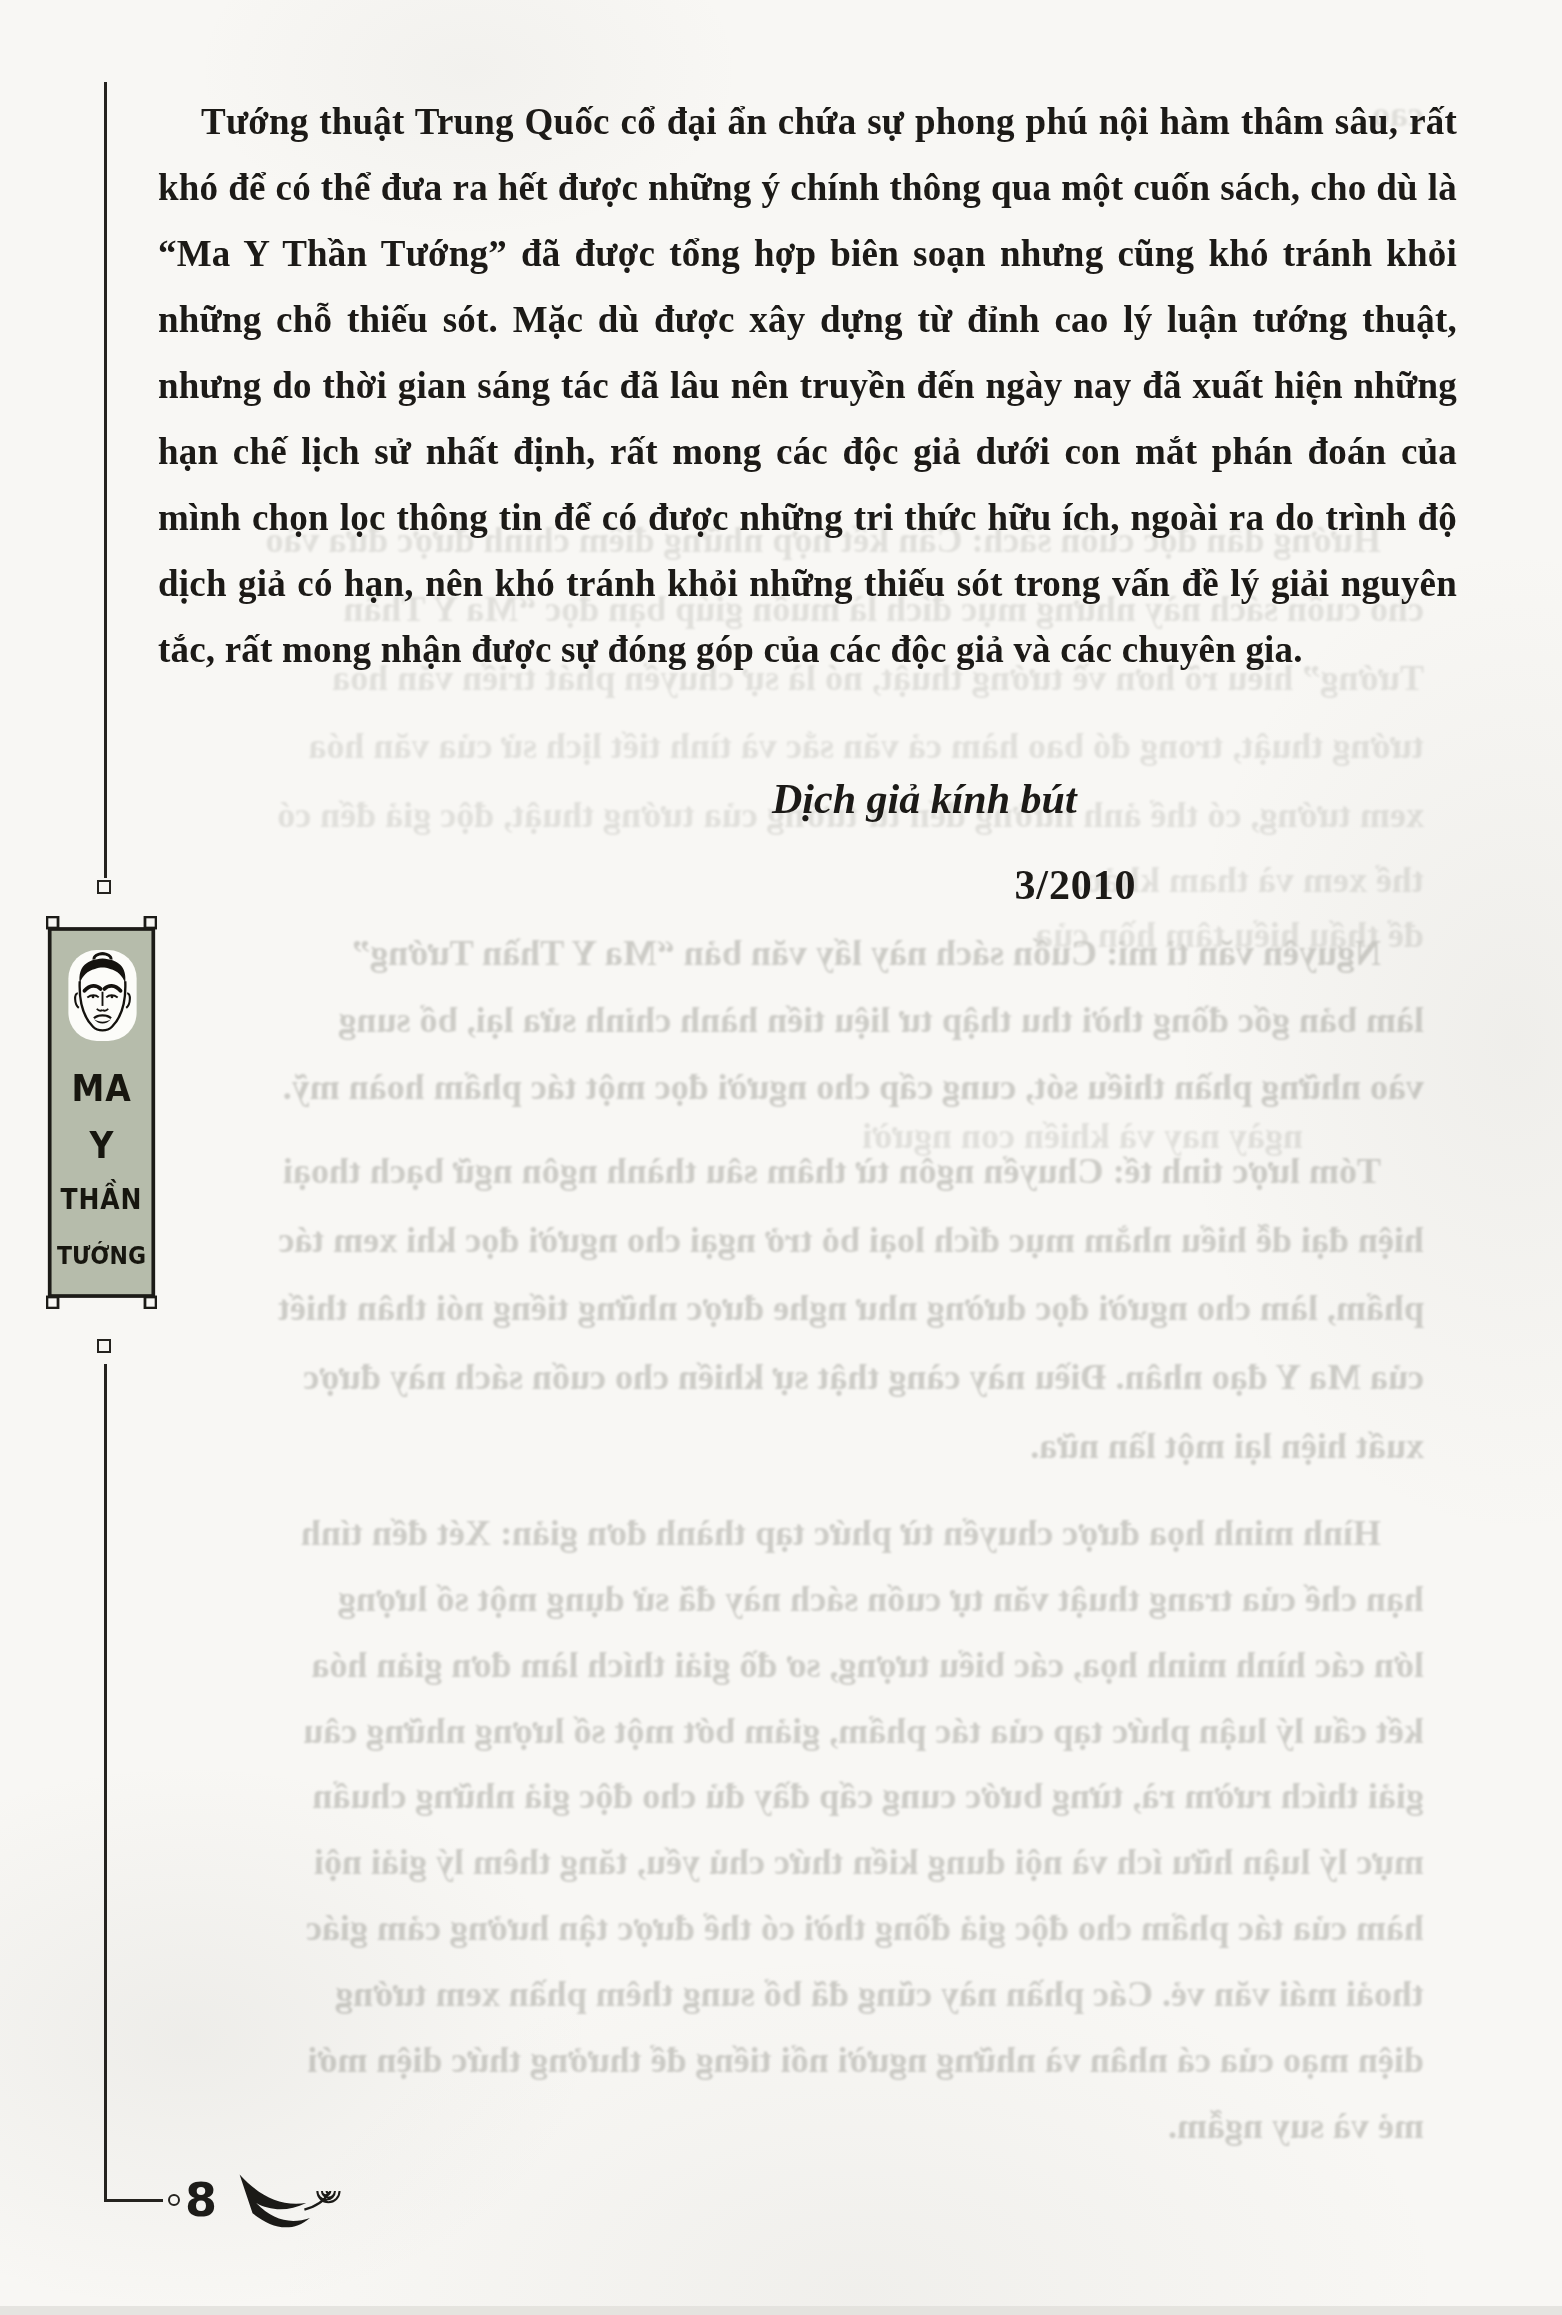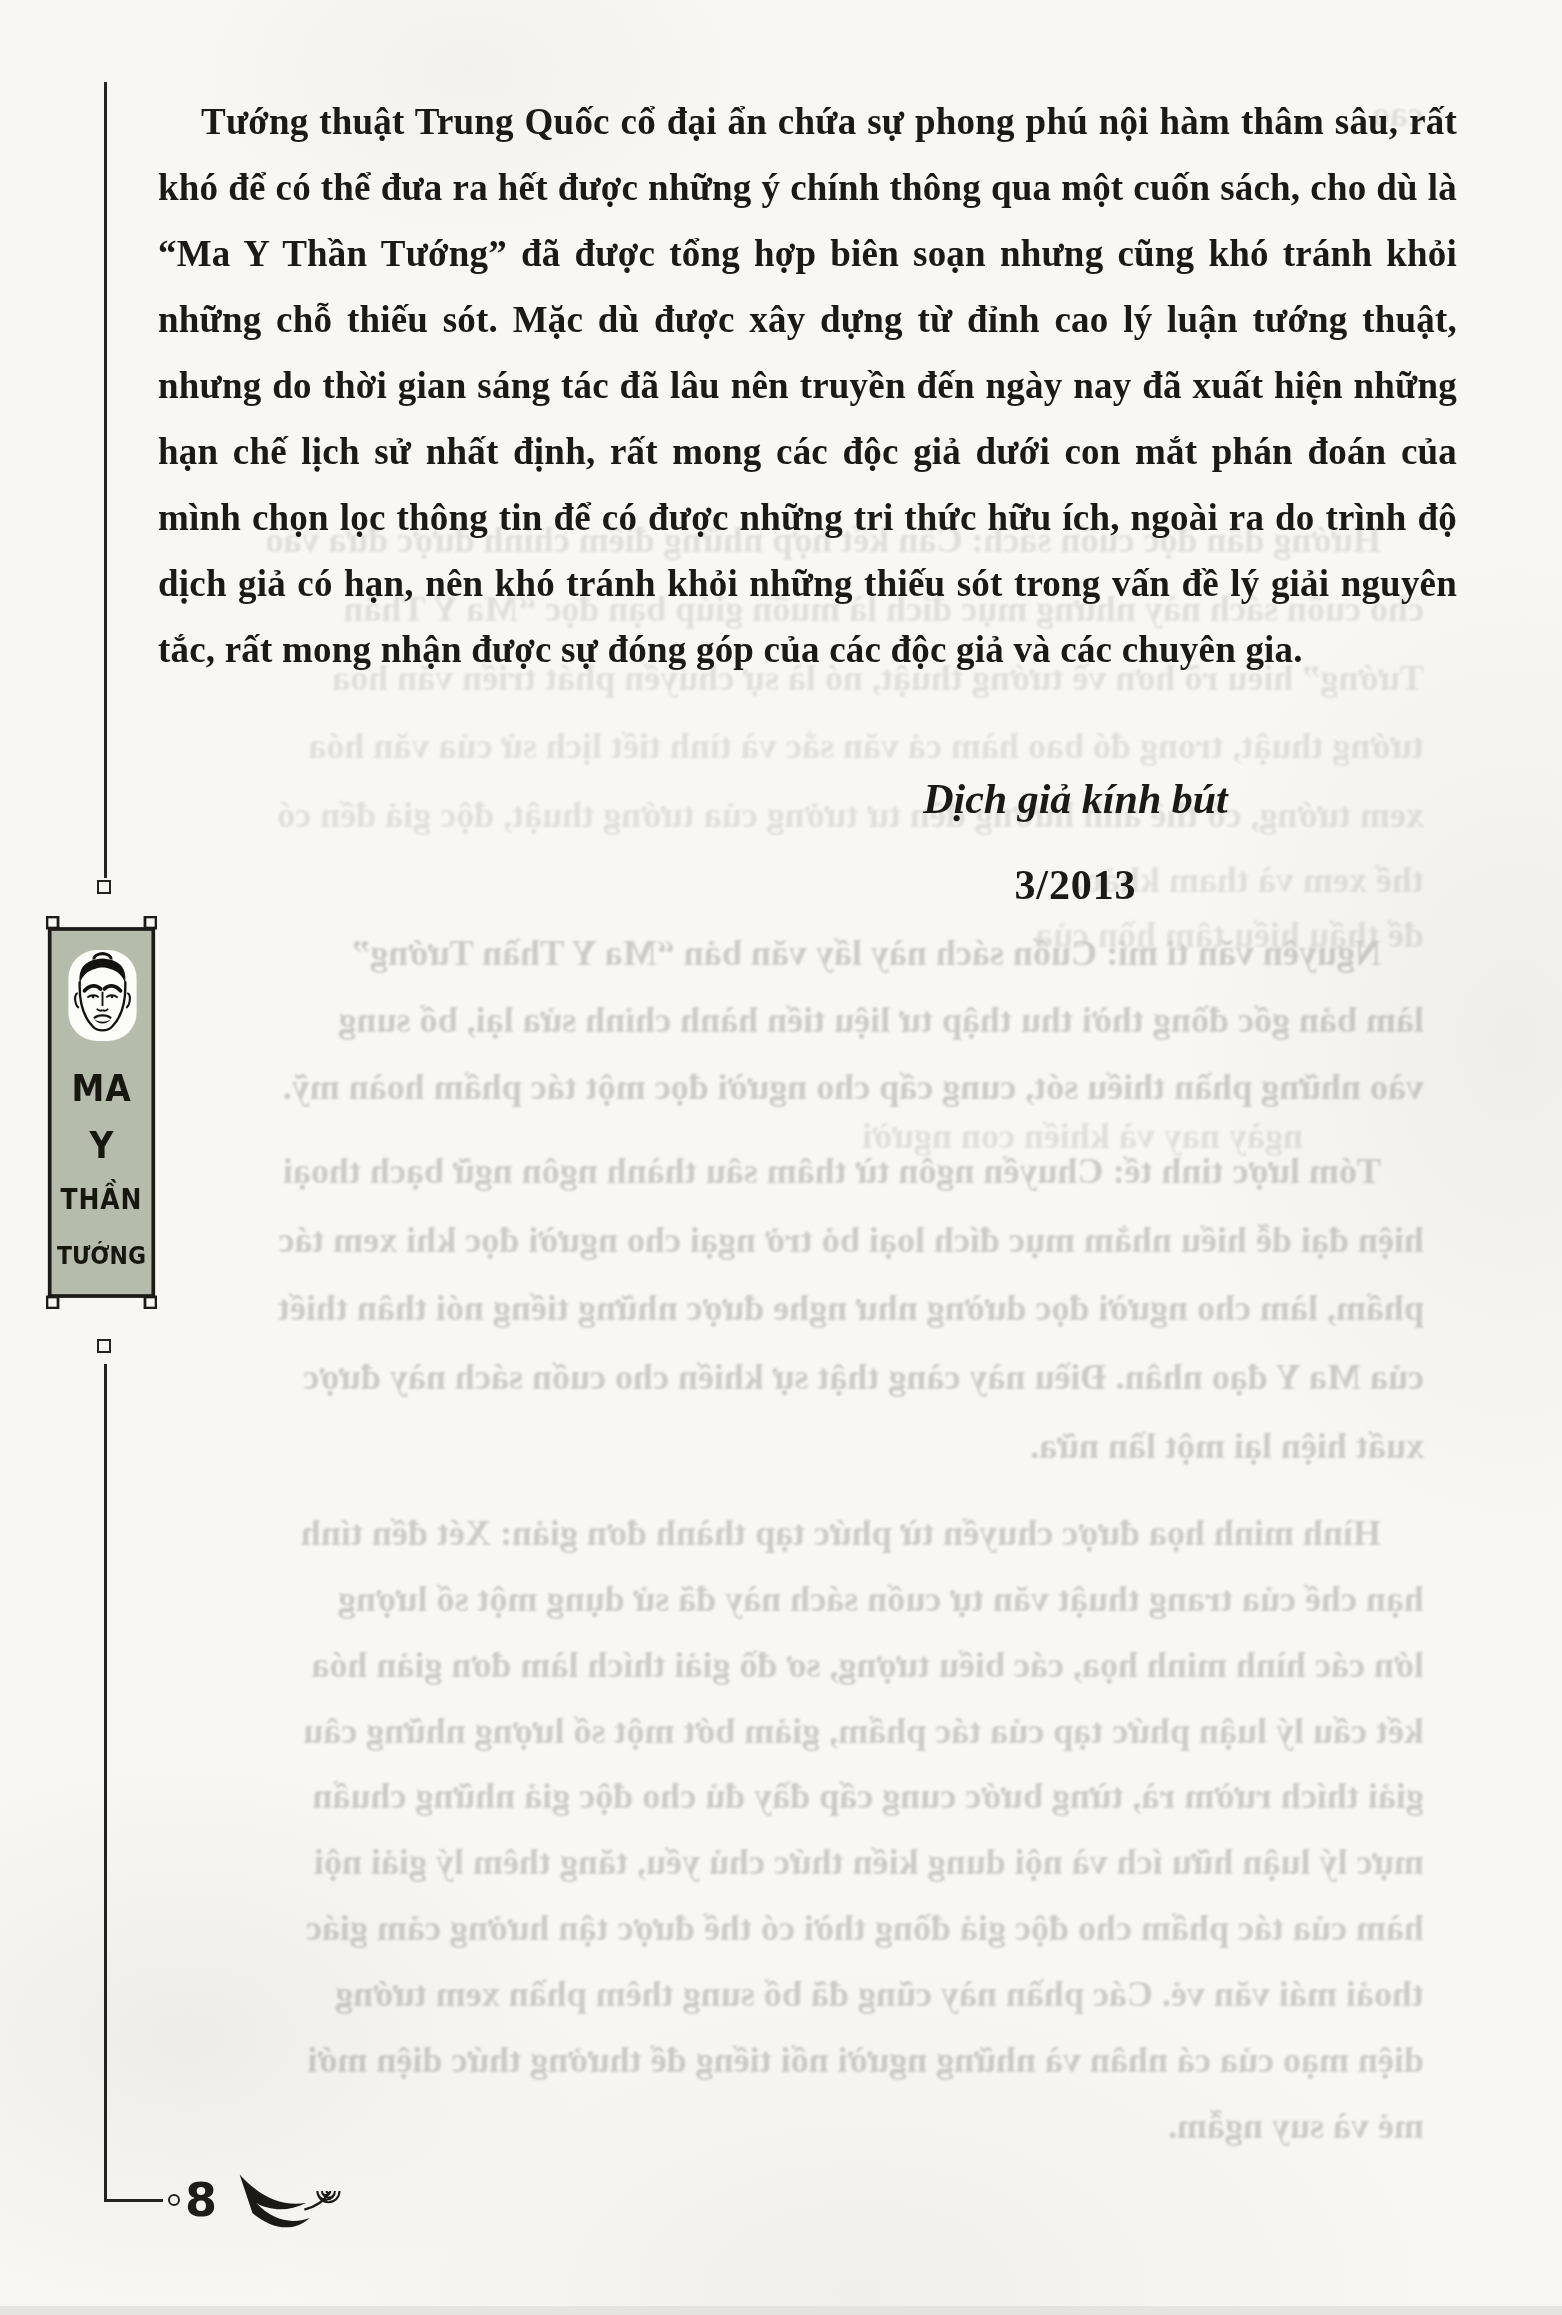--- a/index.html
+++ b/index.html
@@ -13,21 +13,21 @@
       radial-gradient(ellipse 390px 241px at 30% 3%, rgba(148,148,140,.06), transparent 70%),
       #f8f7f4;
   }
   
   .para{
     position:absolute;left:158px;top:89px;width:1299px;
     font-weight:700;font-size:37px;line-height:66px;
     text-align:justify;text-indent:43px;color:#1c1a17;letter-spacing:0.2px;
   }
   .sig{
-    position:absolute;left:816px;top:775px;width:519px;text-align:center;
+    position:absolute;left:772px;top:775px;width:519px;text-align:left;
     font-style:italic;font-weight:700;font-size:42px;color:#1c1a17;
   }
   .date{
     position:absolute;left:816px;top:861px;width:519px;text-align:center;
     font-weight:700;font-size:42px;color:#1c1a17;letter-spacing:0.9px;
   }
   
   .rule{position:absolute;background:#25231f;}
   .rule-v-top{left:104px;top:82px;width:2.8px;height:796px;}
   .rule-v-bottom{left:104px;top:1364px;width:2.8px;height:838px;}
@@ -92,21 +92,21 @@
       <div class="ghost-line" style="top: 1775px; left: 0px;">giải thích rườm rà, từng bước cung cấp đầy đủ cho độc giả những chuẩn</div>
       <div class="ghost-line" style="top: 1841px; left: 0px;">mực lý luận hữu ích và nội dung kiến thức chủ yếu, tăng thêm lý giải nội</div>
       <div class="ghost-line" style="top: 1907px; left: 0px;">hàm của tác phẩm cho độc giả đồng thời có thể được tận hưởng cảm giác</div>
       <div class="ghost-line" style="top: 1973px; left: 0px;">thoải mái văn vẻ. Các phần này cũng đã bổ sung thêm phần xem tướng</div>
       <div class="ghost-line" style="top: 2039px; left: 0px;">diện mạo của cá nhân và những người nổi tiếng để thưởng thức diện mới</div>
       <div class="ghost-line" style="top: 2105px; left: 0px;">mẻ và suy ngẫm.</div>
     </div>
 
   <div class="para">Tướng thuật Trung Quốc cổ đại ẩn chứa sự phong phú nội hàm thâm sâu, rất khó để có thể đưa ra hết được những ý chính thông qua một cuốn sách, cho dù là “Ma Y Thần Tướng” đã được tổng hợp biên soạn nhưng cũng khó tránh khỏi những chỗ thiếu sót. Mặc dù được xây dựng từ đỉnh cao lý luận tướng thuật, nhưng do thời gian sáng tác đã lâu nên truyền đến ngày nay đã xuất hiện những hạn chế lịch sử nhất định, rất mong các độc giả dưới con mắt phán đoán của mình chọn lọc thông tin để có được những tri thức hữu ích, ngoài ra do trình độ dịch giả có hạn, nên khó tránh khỏi những thiếu sót trong vấn đề lý giải nguyên tắc, rất mong nhận được sự đóng góp của các độc giả và các chuyên gia.</div>
   <div class="sig">Dịch giả kính bút</div>
-  <div class="date">3/2013</div>
+  <div class="date">3/2010</div>
 
   <div class="rule rule-v-top"></div>
   <div class="sq sq-top"></div>
 
   <svg class="cartouche" viewBox="0 0 120 424" preserveAspectRatio="none">
     <rect id="band-rect" x="4" y="14" width="112" height="396" fill="#b6bcab" stroke="#1c1b17" stroke-width="4"></rect>
     <rect x="1" y="1" width="12" height="12" fill="#f8f7f4" stroke="#1c1b17" stroke-width="3"></rect>
     <rect x="107" y="1" width="12" height="12" fill="#f8f7f4" stroke="#1c1b17" stroke-width="3"></rect>
     <rect x="1" y="411" width="12" height="12" fill="#f8f7f4" stroke="#1c1b17" stroke-width="3"></rect>
     <rect x="107" y="411" width="12" height="12" fill="#f8f7f4" stroke="#1c1b17" stroke-width="3"></rect>

